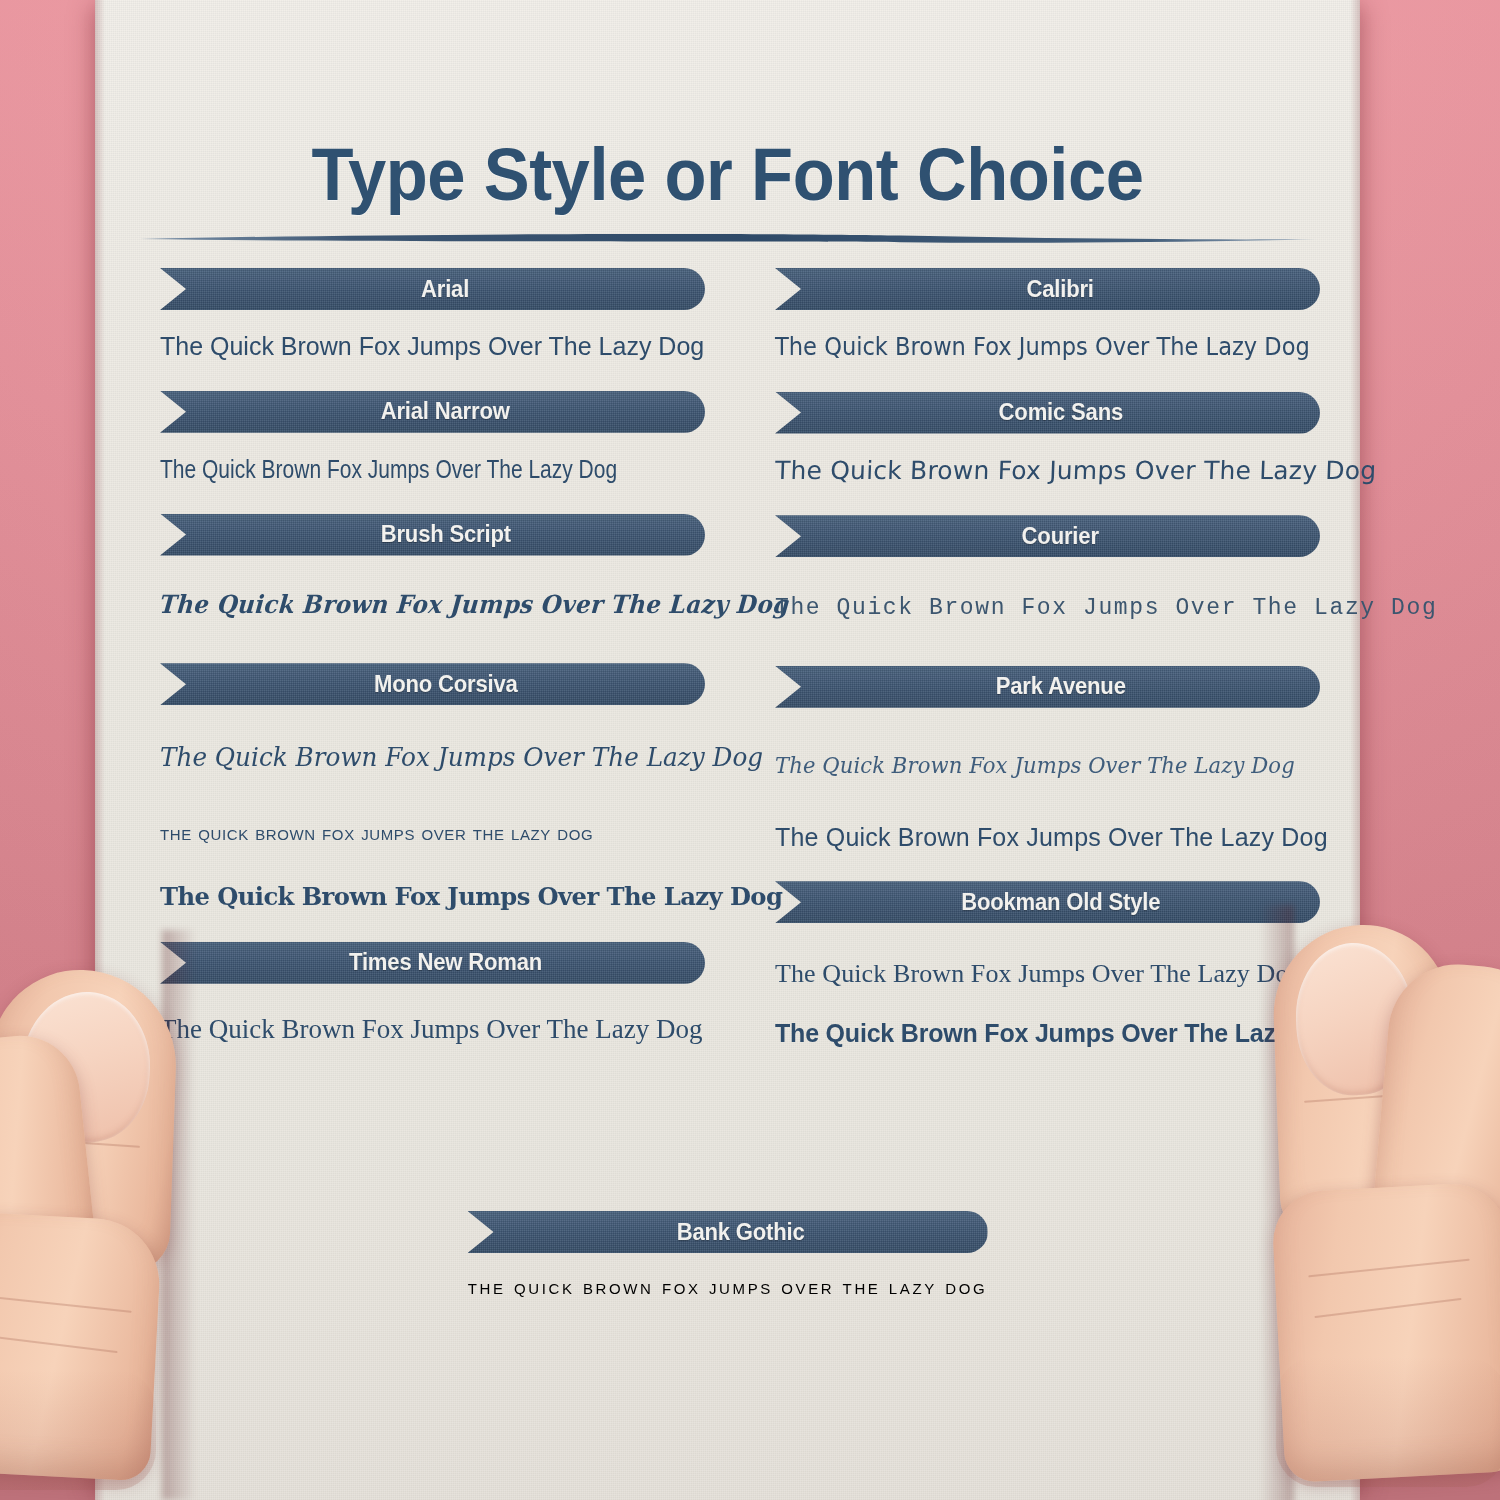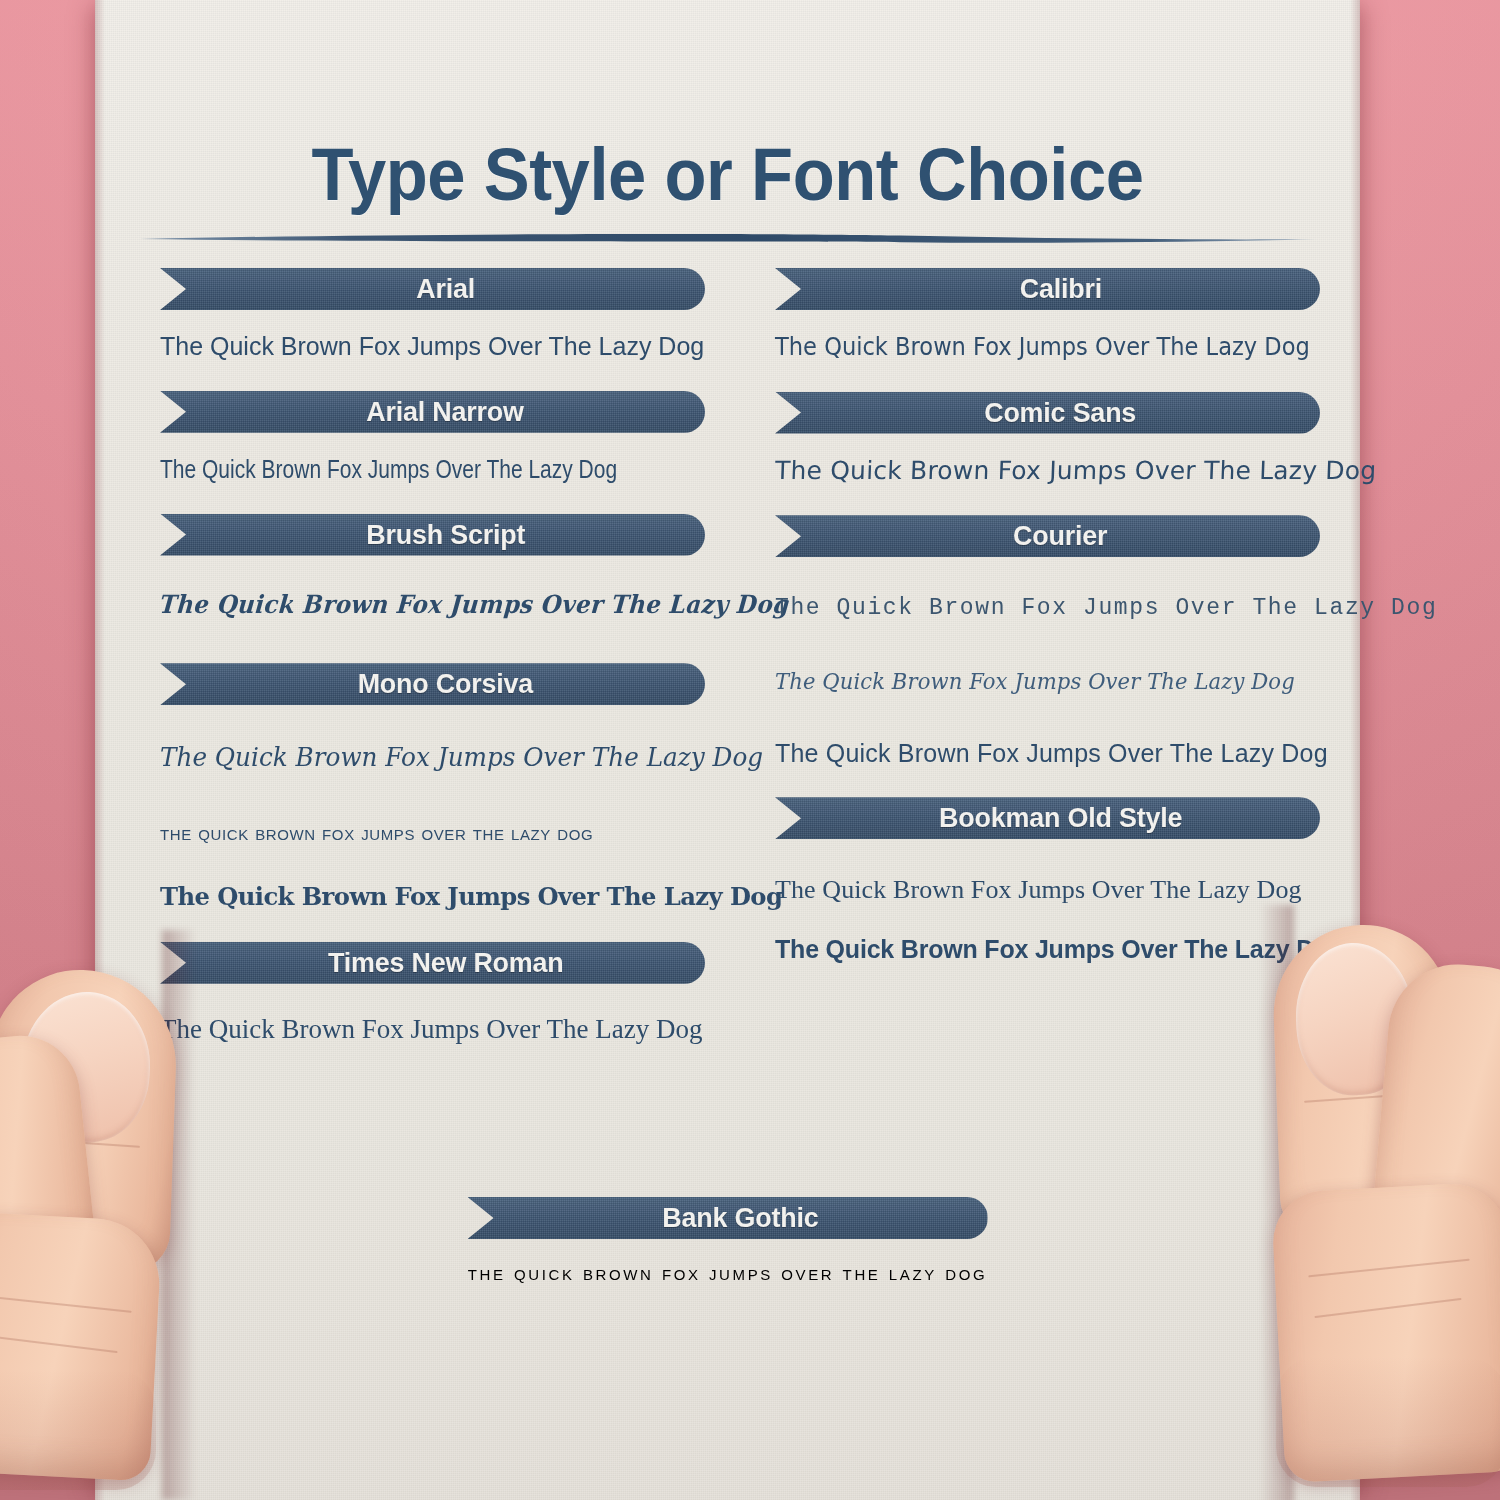--- a/index.html
+++ b/index.html
@@ -66,21 +66,21 @@
 
   .entry{position:relative;}
 
   
   .ribbon{
     position:relative;height:42px;
     display:flex;align-items:center;justify-content:center;
     color:#f2f1ee;
     font-family:"Liberation Sans",sans-serif;
     font-weight:bold;
-    font-size:28px;
+    font-size:23px;
     letter-spacing:-0.2px;
     background:linear-gradient(180deg,#49627e 0%,#3e5673 48%,#354d68 100%);
     background-image:
       repeating-linear-gradient(0deg, rgba(255,255,255,.05) 0 1px, rgba(0,0,0,.05) 1px 2px),
       repeating-linear-gradient(90deg, rgba(255,255,255,.05) 0 1px, rgba(0,0,0,.05) 1px 2px),
       linear-gradient(180deg,#49627e 0%,#3e5673 48%,#354d68 100%);
     border-radius:0 21px 21px 0;
     -webkit-clip-path:polygon(0 0, 100% 0, 100% 100%, 0 100%, 26px 50%);
     clip-path:polygon(0 0, 100% 0, 100% 100%, 0 100%, 26px 50%);
     padding-left:26px;
@@ -116,21 +116,21 @@
   .f-avant        {font-family:"Liberation Sans",sans-serif;font-size:25px;letter-spacing:.2px;}
   .f-bookman      {font-family:"Liberation Serif","DejaVu Serif",serif;font-size:26px;letter-spacing:.1px;}
   .f-futura       {font-family:"Liberation Sans",sans-serif;font-weight:bold;font-size:25px;letter-spacing:-0.2px;}
   .f-bank         {font-family:"Liberation Sans",sans-serif;font-size:21px;font-variant:small-caps;text-transform:lowercase;letter-spacing:2.6px;}
   .f-bank:first-letter{text-transform:uppercase;}
 
   
   .bottom{
     position:absolute;left:0;top:1195px;width:1265px;
   }
-  .bottom .ribwrap{width:520px;margin:2px auto;}
+  .bottom .ribwrap{width:520px;margin:16px auto;}
   .bottom .samplewrap{text-align:center;margin-top:22px;}
 
   
   .hand{position:absolute;pointer-events:none;}
 
   .handL{left:-30px;top:930px;width:300px;height:570px;}
   .handR{right:-10px;top:905px;width:250px;height:600px;}
 
   .finger{
     position:absolute;
@@ -272,20 +272,23 @@
         <div class="entry gap-lg">
           <div class="ribbon">
             <span class="lbl">Courier</span>
           </div>
           <div class="sample" style="margin-top:34px">
             <span class="f-courier">The Quick Brown Fox Jumps Over The Lazy Dog</span>
           </div>
         </div>
 
         <div class="entry gap-lg">
+          <div class="ribbon">
+            <span class="lbl">Park Avenue</span>
+          </div>
           <div class="sample" style="margin-top:42px">
             <span class="f-park">The Quick Brown Fox Jumps Over The Lazy Dog</span>
           </div>
         </div>
 
         <div class="entry gap">
           <div class="sample" style="margin-top:26px">
             <span class="f-avant">The Quick Brown Fox Jumps Over The Lazy Dog</span>
           </div>
         </div>

